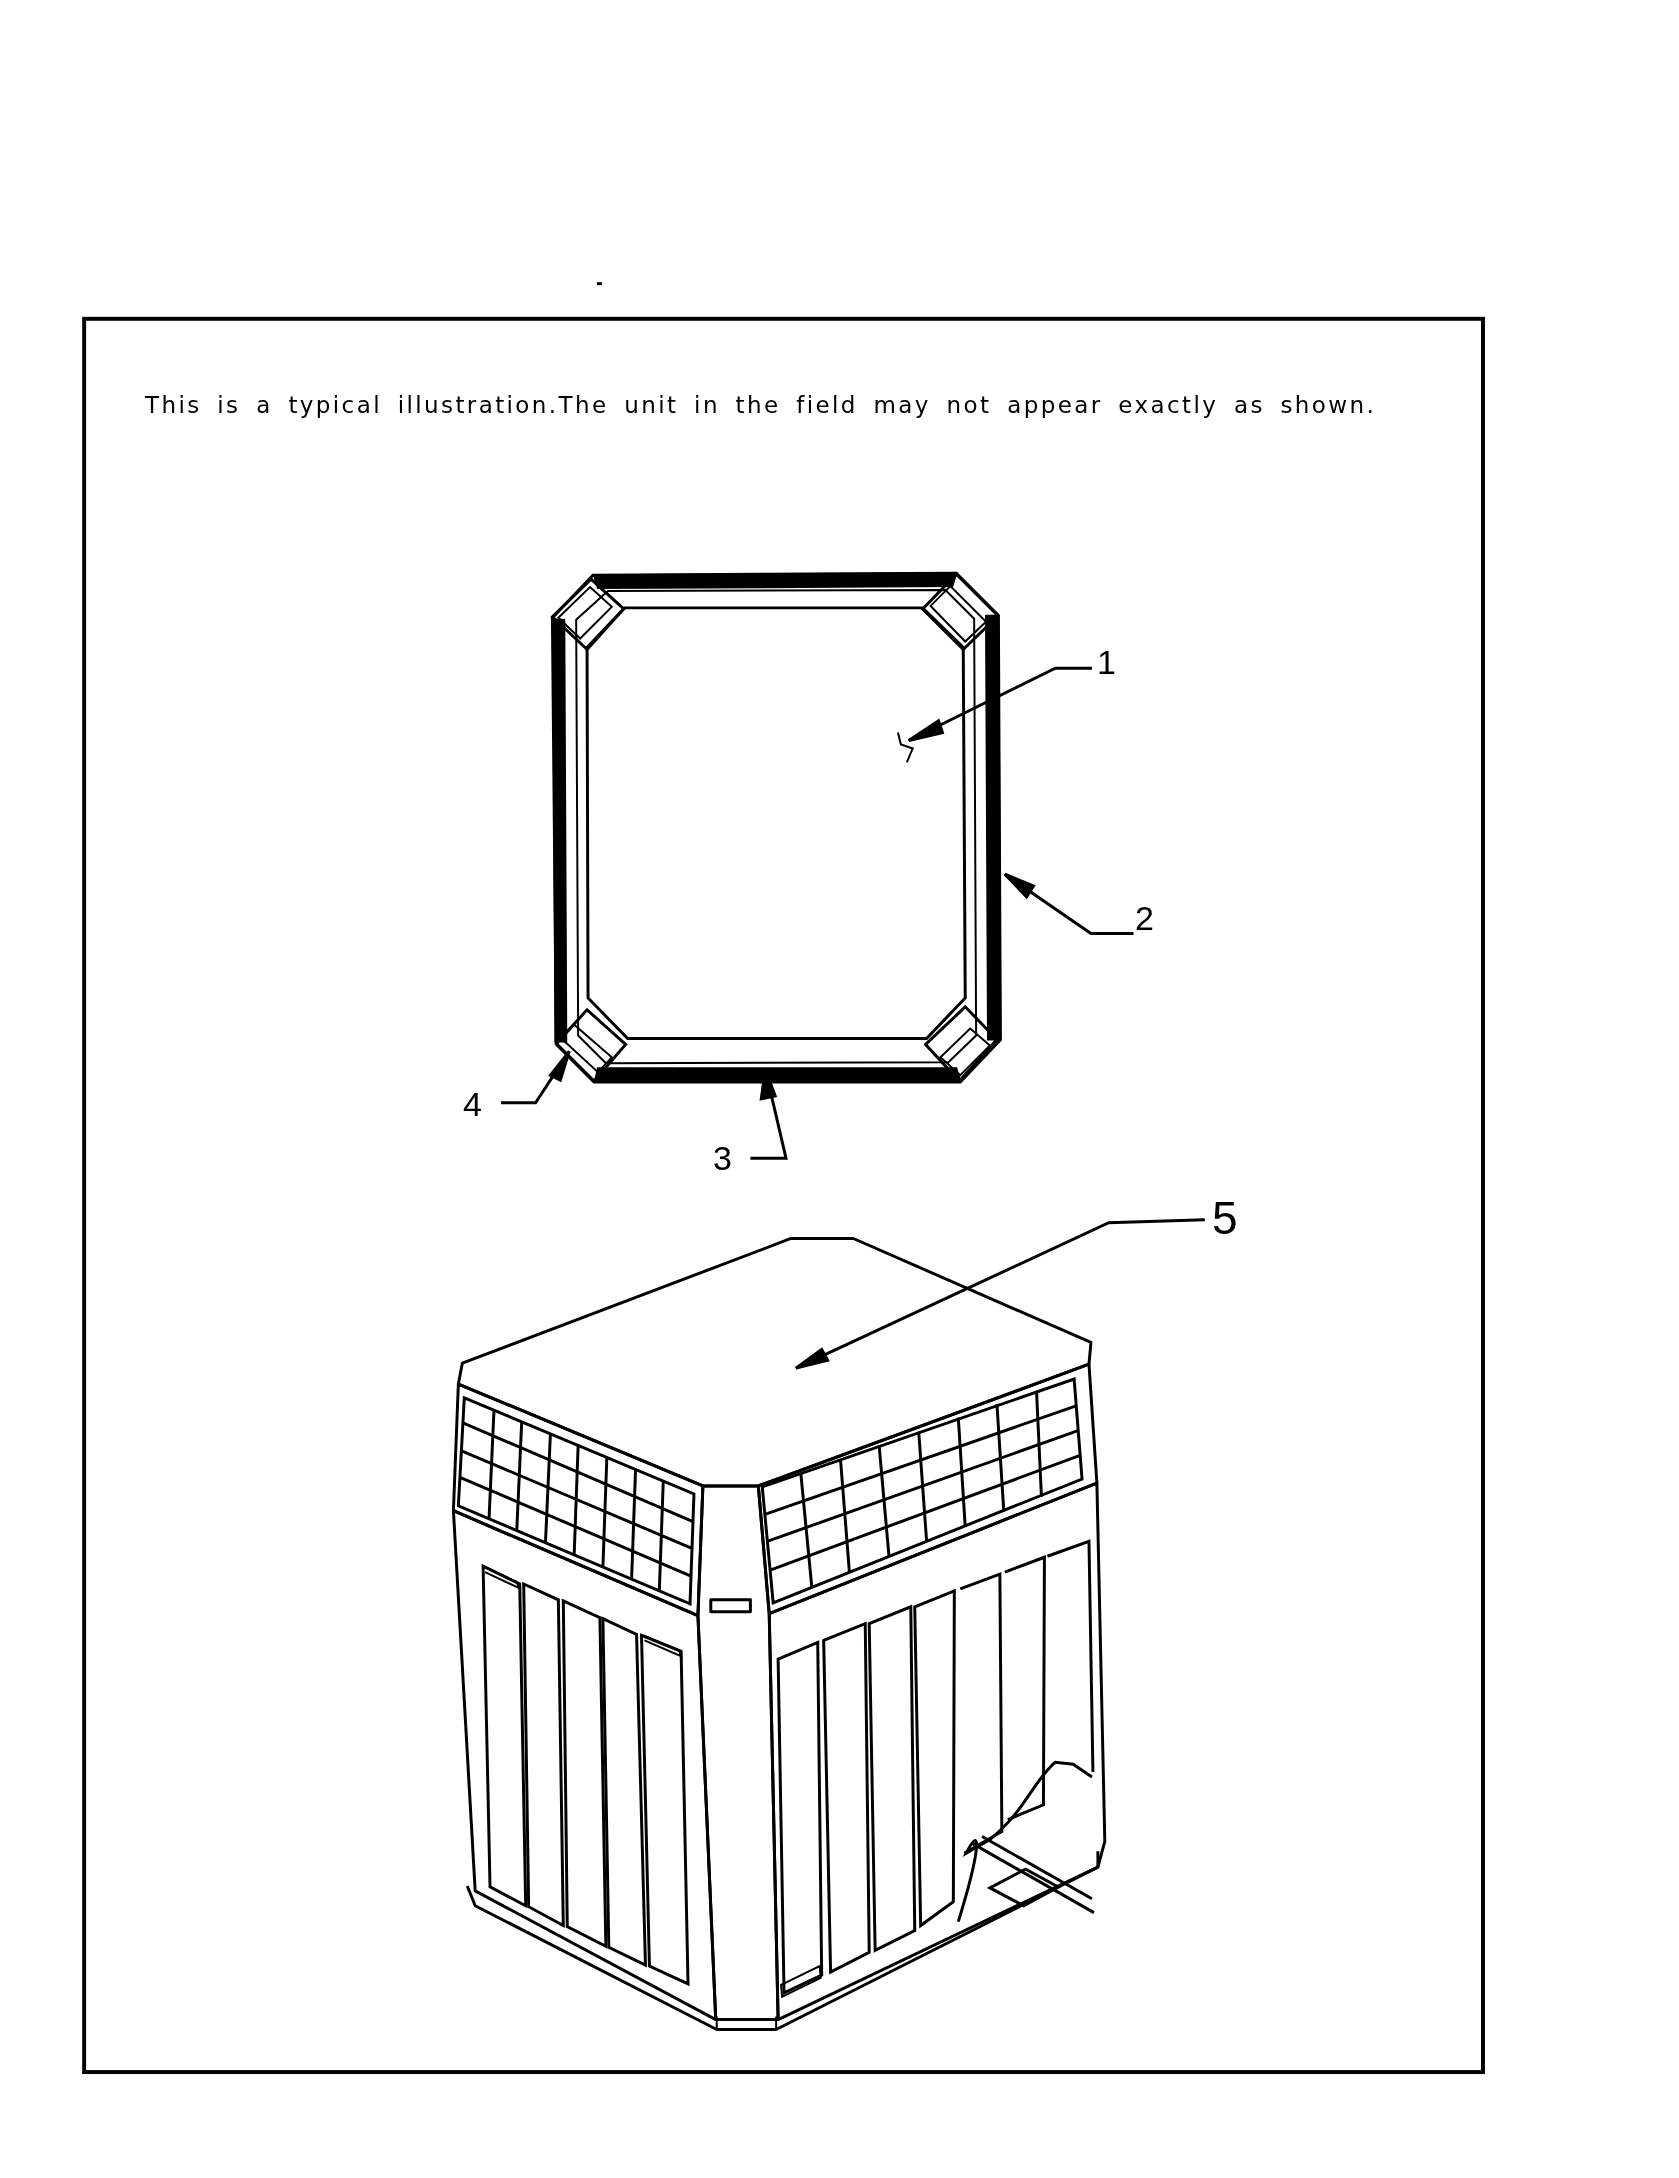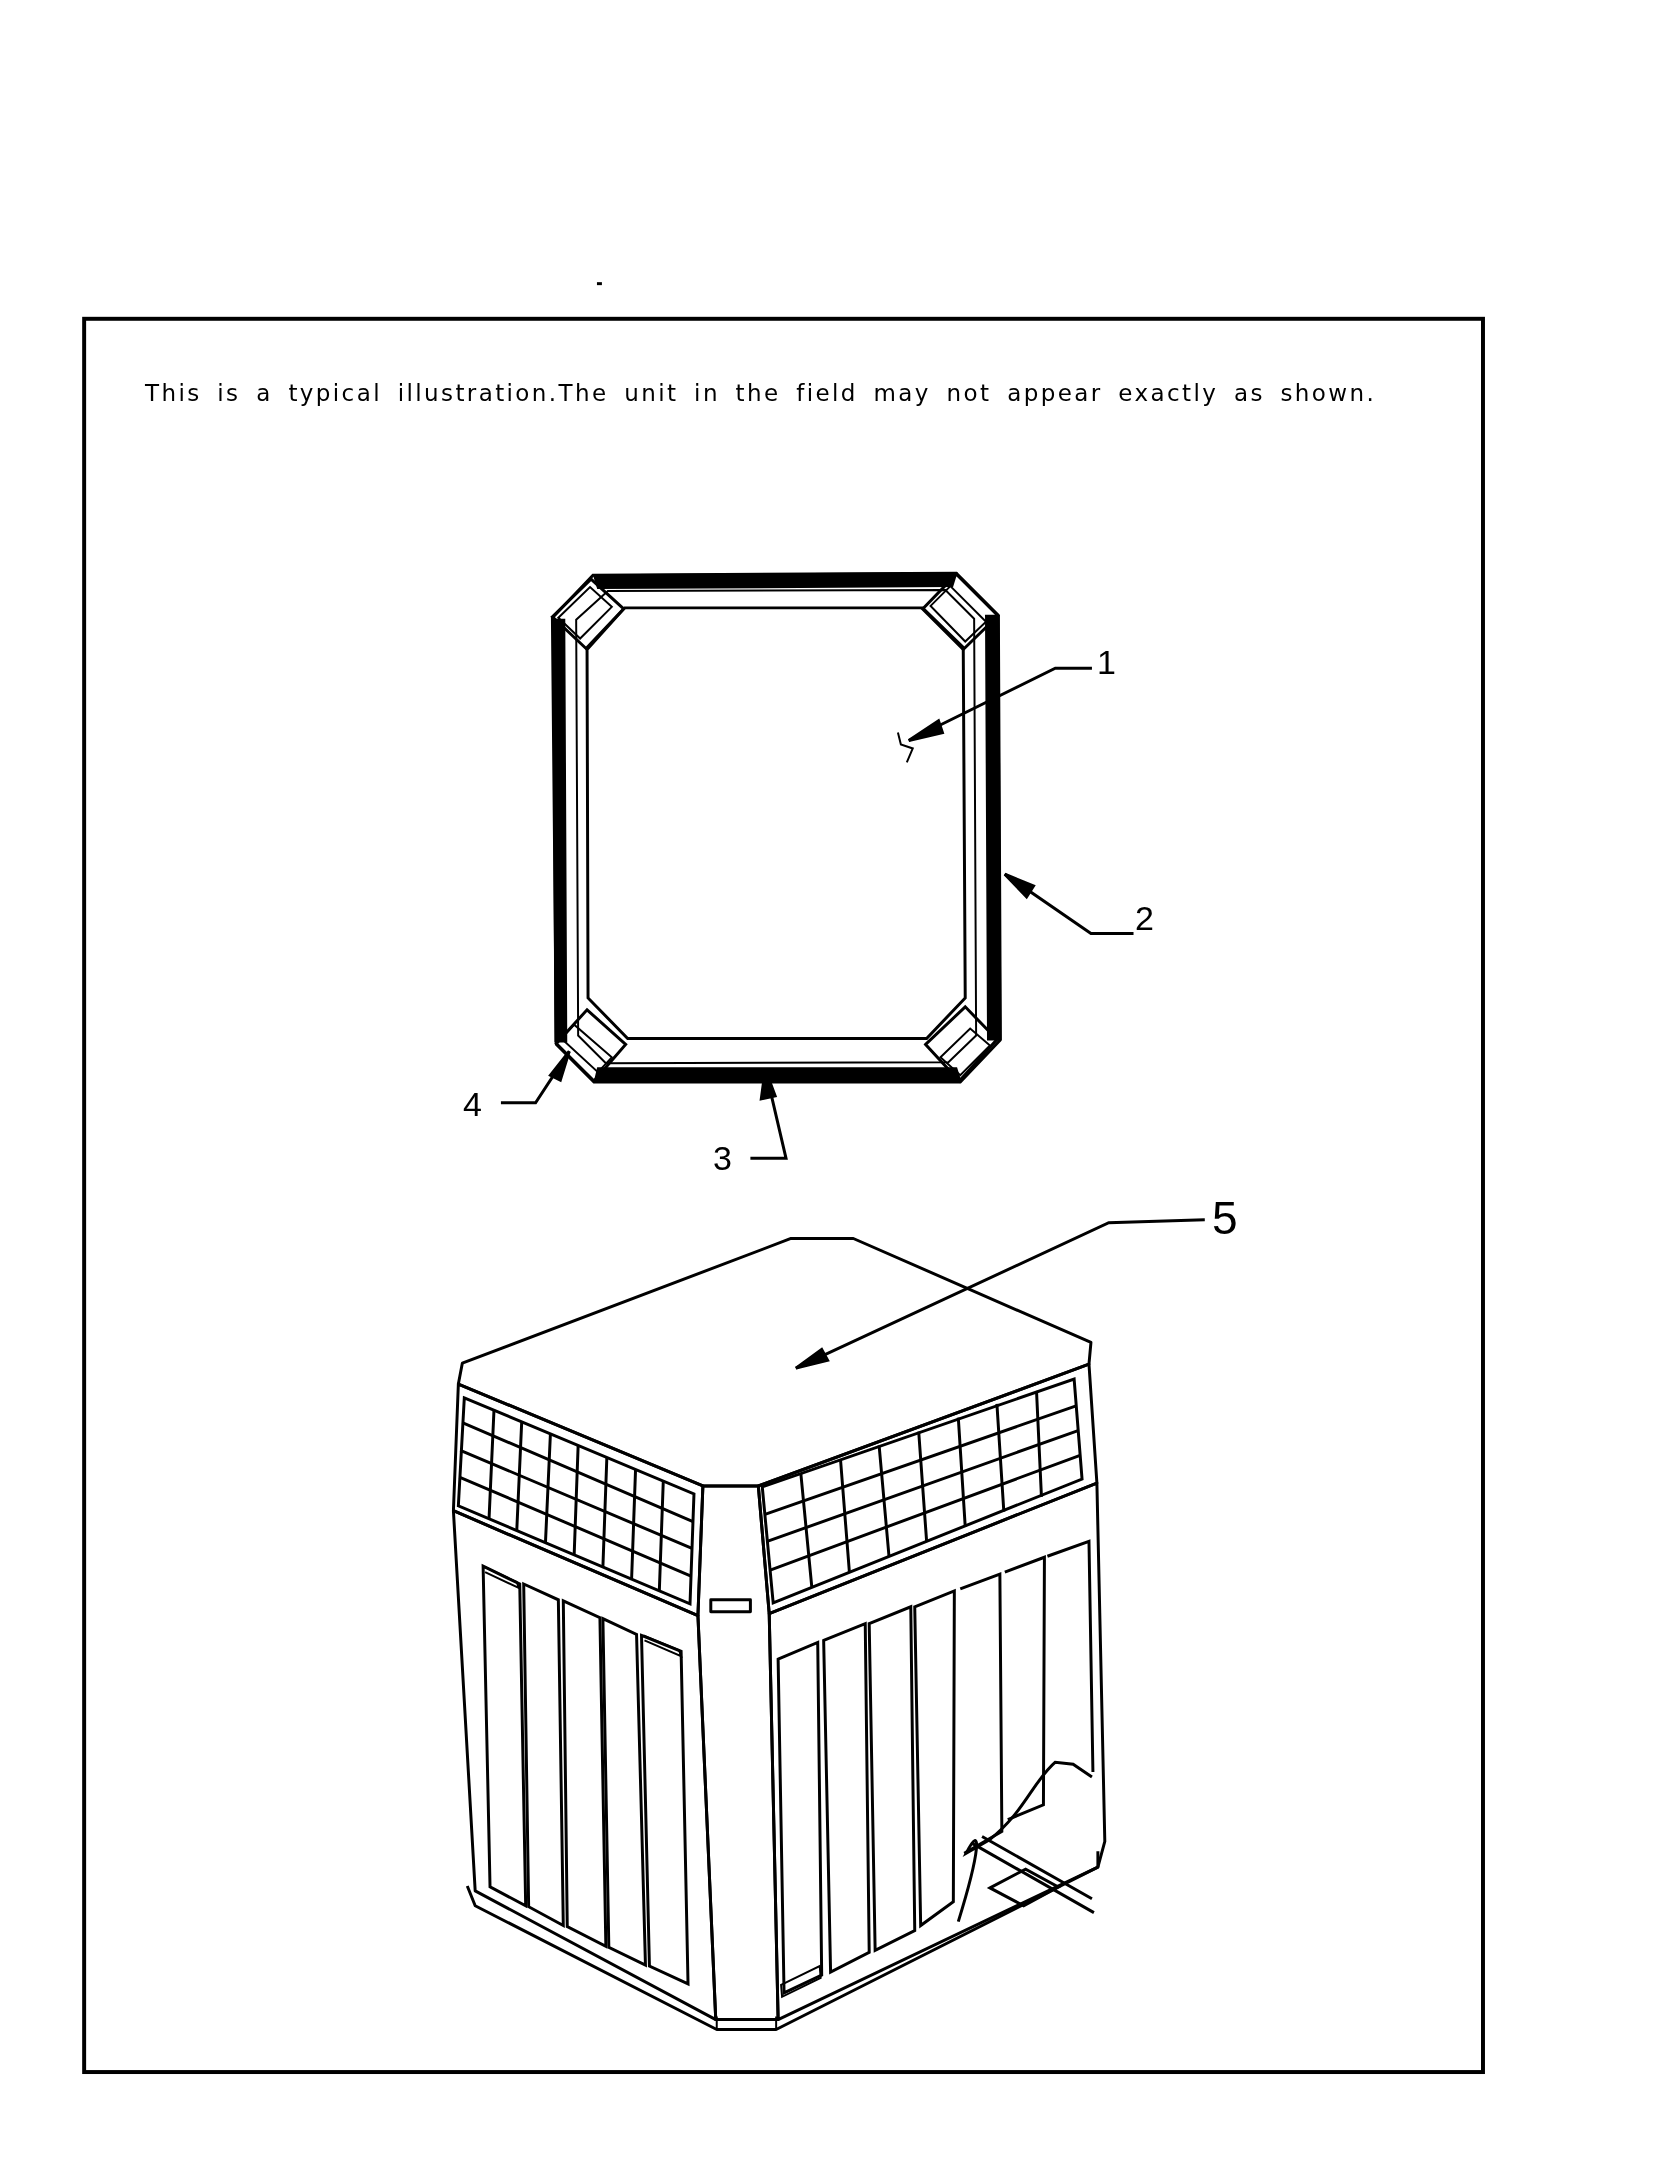--- a/index.html
+++ b/index.html
@@ -1,19 +1,19 @@
 <!DOCTYPE html>
 <html><head>
 <meta charset="utf-8">
 <style>
   html, body { margin: 0; padding: 0; background: #ffffff; }
   body { width: 1679px; height: 2178px; position: relative; overflow: hidden;
          font-family: "DejaVu Sans", sans-serif; }
   #sheet { position: absolute; left: 0; top: 0; width: 1679px; height: 2178px; }
-  .note { position: absolute; left: 145px; top: 380px; width: 1287px;
+  .note { position: absolute; left: 145px; top: 392px; width: 1287px;
           font-family: "DejaVu Sans", sans-serif; font-size: 23px; letter-spacing: 2.4px;
           word-spacing: 6px; color: #000; white-space: nowrap; font-weight: normal; }
   .callout { position: absolute; font-family: "Liberation Sans", sans-serif;
              color: #000; line-height: 1; }
   .c-sm { font-size: 34px; }
   .c-lg { font-size: 46px; }
 </style>
 </head>
 <body>
 

